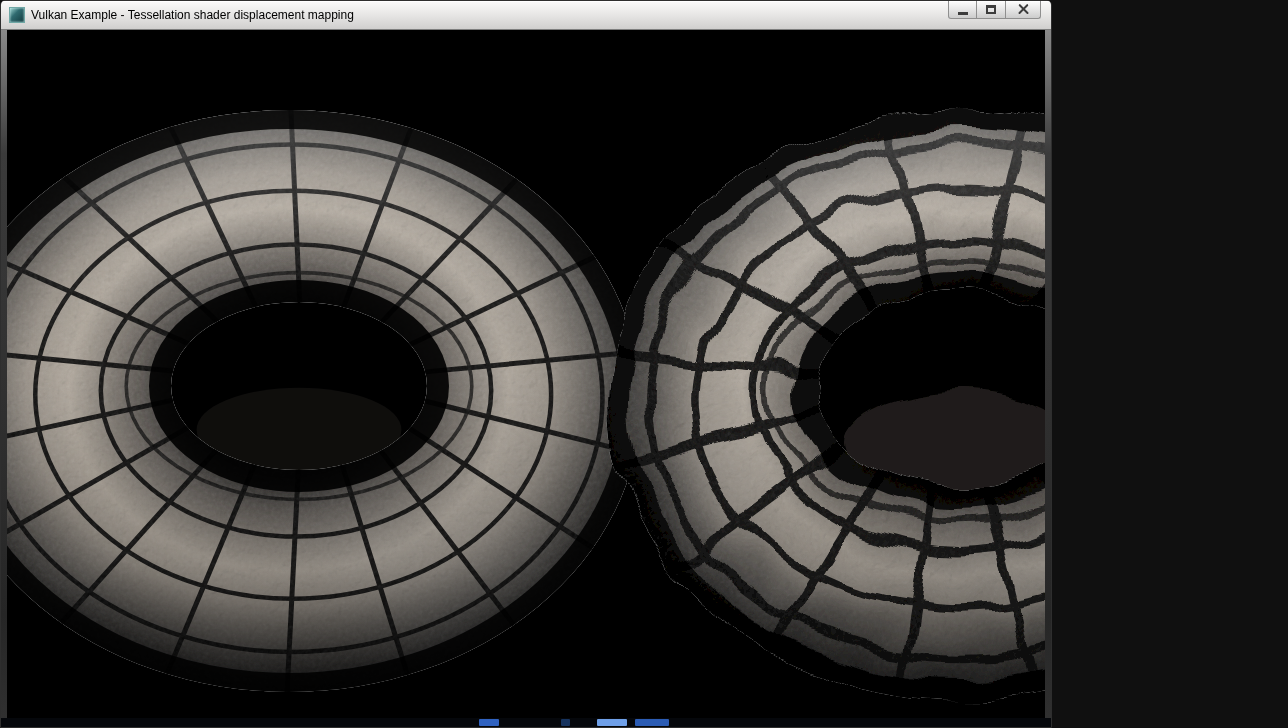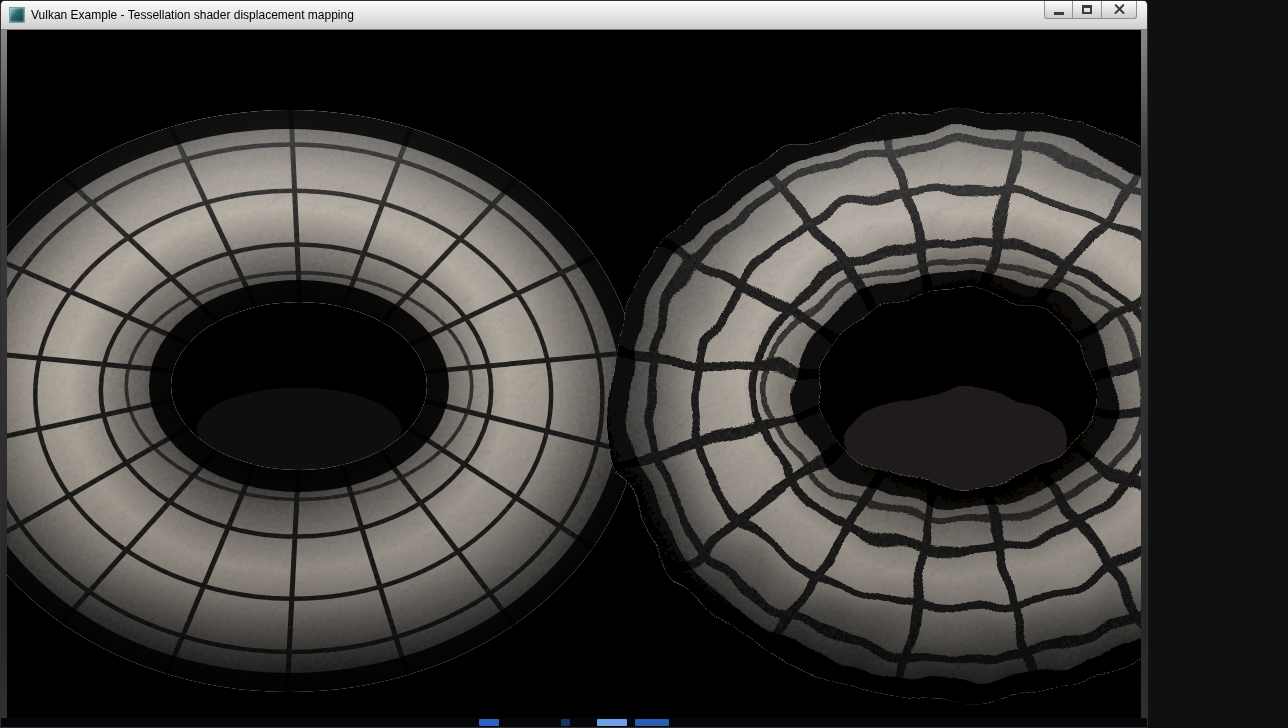--- a/index.html
+++ b/index.html
@@ -1,21 +1,21 @@
 <!DOCTYPE html>
 <html><head>
 <meta charset="utf-8">
 <style>
   * { margin:0; padding:0; box-sizing:border-box; }
   html,body{
     width:1288px; height:728px; background:#101010; overflow:hidden;
     font-family:"Liberation Sans", sans-serif;
   }
   .window{
-    width:1148px; height:728px; display:flex; flex-direction:column;
+    width:1052px; height:728px; display:flex; flex-direction:column;
     border:1px solid #2e2e2e; border-radius:5px 5px 0 0; overflow:hidden;
     background:#000;
   }
   
   .titlebar{
     flex:0 0 29px; height:29px; position:relative;
     display:flex; align-items:center; padding-left:8px;
     background:linear-gradient(#fafafa,#e9e8e7 45%,#d0cfce);
     border-bottom:1px solid #7e7e7e;
     box-shadow:inset 0 1px 0 #ffffff;

